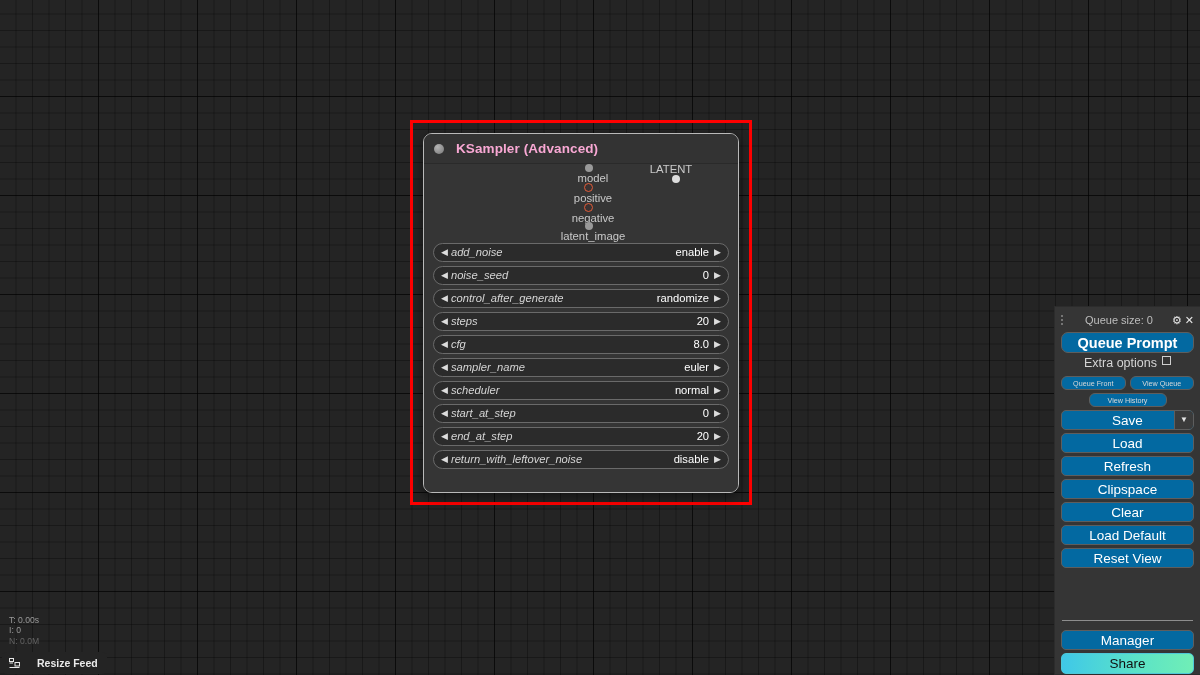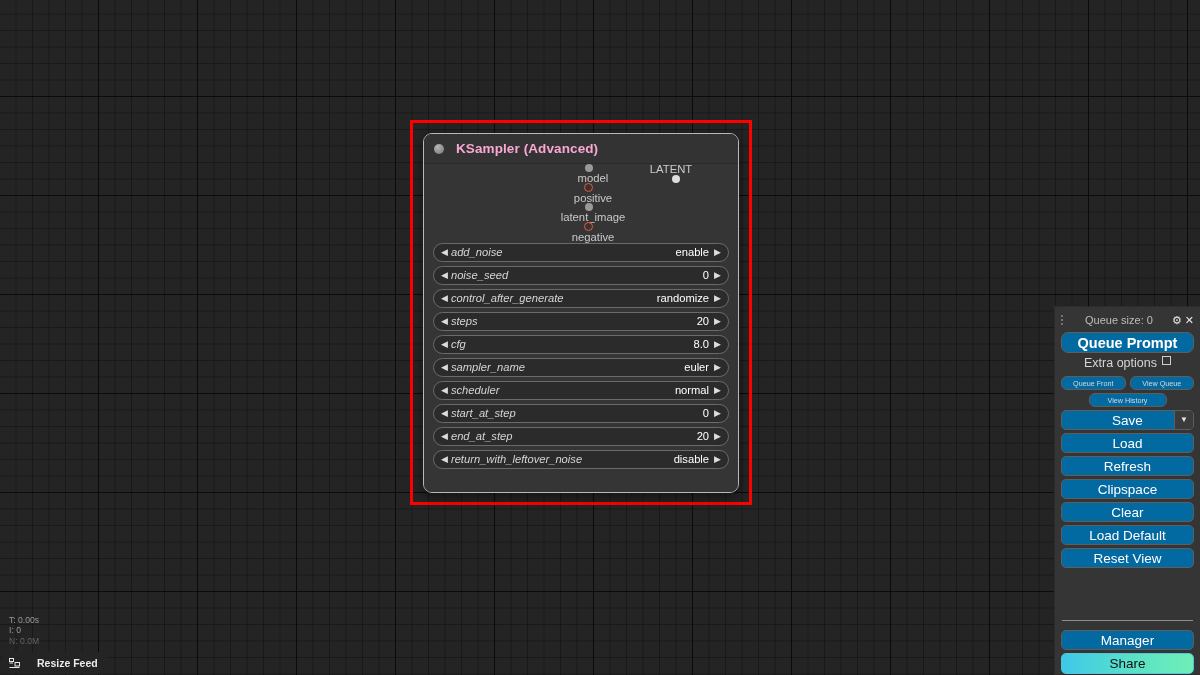--- a/index.html
+++ b/index.html
@@ -311,26 +311,26 @@
     <div class="slot-row output-overlay">
       <span class="slot-out-label">LATENT</span>
       <span class="slot-dot filled" style="background:#dddddd"></span>
     </div>
 
     <div class="slot-row">
       <span class="slot-dot ring"></span>
       <span class="slot-label">positive</span>
     </div>
     <div class="slot-row">
+      <span class="slot-dot ring"></span>
+      <span class="slot-label">negative</span>
+    </div>
+    <div class="slot-row">
       <span class="slot-dot filled"></span>
       <span class="slot-label">latent_image</span>
-    </div>
-    <div class="slot-row">
-      <span class="slot-dot ring"></span>
-      <span class="slot-label">negative</span>
     </div>
 
     <div class="widgets">
       <div class="widget">
         <span class="w-arrow left">◀</span>
         <span class="w-name">add_noise</span>
         <span class="w-value">enable</span>
         <span class="w-arrow right">▶</span>
       </div>
       <div class="widget">

